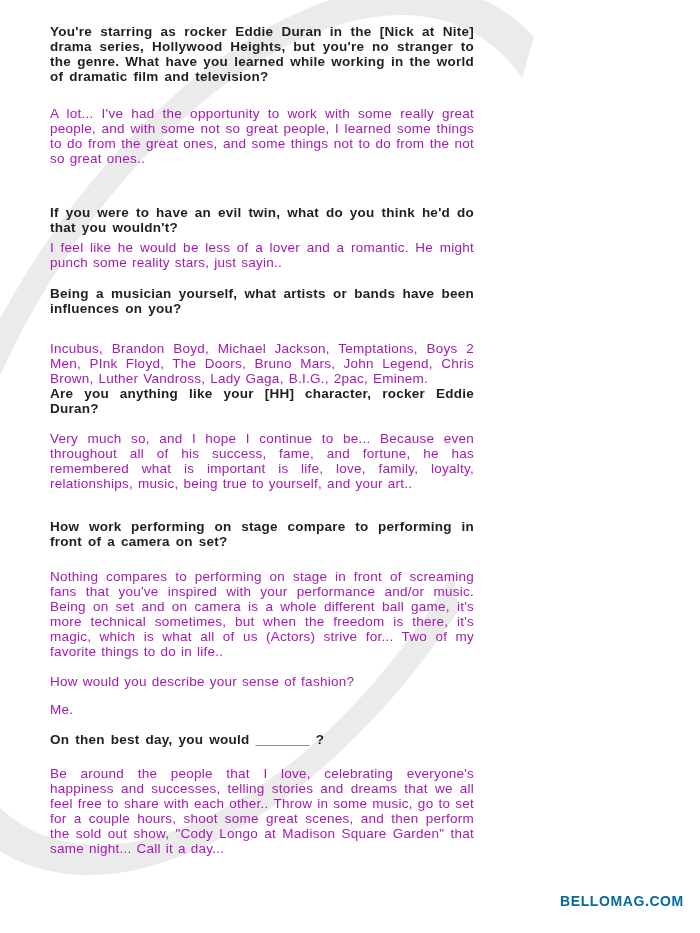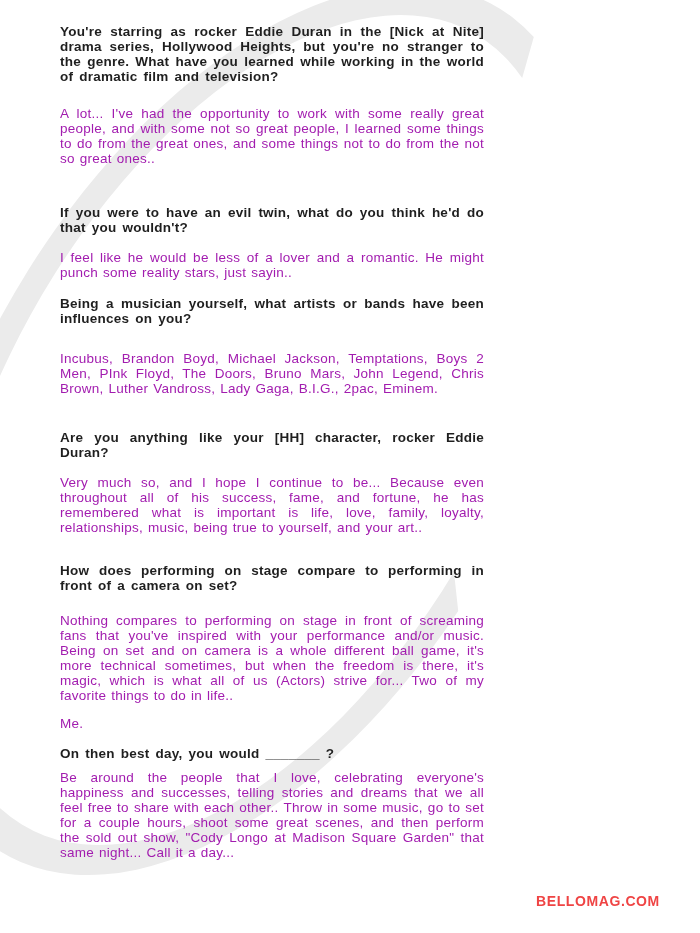--- a/index.html
+++ b/index.html
@@ -12,21 +12,21 @@
     font-family: "Liberation Sans", "DejaVu Sans", sans-serif;
   }
   .watermark-svg {
     position: absolute;
     left: 0; top: 0;
     width: 700px; height: 933px;
     z-index: 0;
   }
   .content {
     position: absolute;
-    left: 60px;
+    left: 50px;
     top: 24px;
     width: 424px;
     z-index: 1;
   }
   .blk {
     text-align: justify;
     font-size: 13.5px;
     line-height: 15px;
     letter-spacing: 0.25px;
     margin: 0;
@@ -36,27 +36,27 @@
     color: #1f1f1f;
     word-spacing: 2px;
   }
   .a {
     font-weight: 400;
     color: #a21caf;
     word-spacing: 1px;
   }
   .site-watermark {
     position: absolute;
-    left: 536px;
+    left: 560px;
     top: 893px;
     z-index: 1;
     font-size: 14px;
     font-weight: 700;
     letter-spacing: 0.6px;
-    color: #ef4444;
+    color: #0369a1;
   }
 </style>
 </head>
 <body>
 
 <div class="page">
 
   <svg class="watermark-svg" viewBox="0 0 700 933" aria-hidden="true">
     <g transform="translate(250,430) skewX(-20)">
       <path fill="#ebebeb" d="M 140.8 -392.9
@@ -64,27 +64,28 @@
            L 255.6 141.9
            A 272 415 0 1 1 144.1 -351.9
            Z"></path>
     </g>
   </svg>
 
   <div class="content">
     <p class="blk q" style="margin-top:0">You're starring as rocker Eddie Duran in the [Nick at Nite] drama series, Hollywood Heights, but you're no stranger to the genre. What have you learned while working in the world of dramatic film and television?</p>
     <p class="blk a" style="margin-top:22px">A lot... I've had the opportunity to work with some really great people, and with some not so great people, I learned some things to do from the great ones, and some things not to do from the not so great ones..</p>
     <p class="blk q" style="margin-top:39px">If you were to have an evil twin, what do you think he'd do that you wouldn't?</p>
-    <p class="blk a" style="margin-top:15px">I feel like he would be less of a lover and a romantic. He might punch some reality stars, just sayin..</p>
+    <p class="blk a" style="margin-top:5px">I feel like he would be less of a lover and a romantic. He might punch some reality stars, just sayin..</p>
     <p class="blk q" style="margin-top:16px">Being a musician yourself, what artists or bands have been influences on you?</p>
     <p class="blk a" style="margin-top:25px">Incubus, Brandon Boyd, Michael Jackson, Temptations, Boys 2 Men, PInk Floyd, The Doors, Bruno Mars, John Legend, Chris Brown, Luther Vandross, Lady Gaga, B.I.G., 2pac, Eminem.</p>
-    <p class="blk q" style="margin-top:34px">Are you anything like your [HH] character, rocker Eddie Duran?</p>
+    <p class="blk q" style="">Are you anything like your [HH] character, rocker Eddie Duran?</p>
     <p class="blk a" style="margin-top:15px">Very much so, and I hope I continue to be... Because even throughout all of his success, fame, and fortune, he has remembered what is important is life, love, family, loyalty, relationships, music, being true to yourself, and your art..</p>
-    <p class="blk q" style="margin-top:28px">How does performing on stage compare to performing in front of a camera on set?</p>
+    <p class="blk q" style="margin-top:28px">How work performing on stage compare to performing in front of a camera on set?</p>
     <p class="blk a" style="margin-top:20px">Nothing compares to performing on stage in front of screaming fans that you've inspired with your performance and/or music. Being on set and on camera is a whole different ball game, it's more technical sometimes, but when the freedom is there, it's magic, which is what all of us (Actors) strive for... Two of my favorite things to do in life..</p>
+    <p class="blk a" style="margin-top:15px">How would you describe your sense of fashion?</p>
     <p class="blk a" style="margin-top:13px">Me.</p>
     <p class="blk q" style="margin-top:15px">On then best day, you would _______ ?</p>
-    <p class="blk a" style="margin-top:9px">Be around the people that I love, celebrating everyone's happiness and successes, telling stories and dreams that we all feel free to share with each other.. Throw in some music, go to set for a couple hours, shoot some great scenes, and then perform the sold out show, "Cody Longo at Madison Square Garden" that same night... Call it a day...</p>
+    <p class="blk a" style="margin-top:19px">Be around the people that I love, celebrating everyone's happiness and successes, telling stories and dreams that we all feel free to share with each other.. Throw in some music, go to set for a couple hours, shoot some great scenes, and then perform the sold out show, "Cody Longo at Madison Square Garden" that same night... Call it a day...</p>
   </div>
 
   <div class="site-watermark">BELLOMAG.COM</div>
 
 </div>
 
 </body></html>

